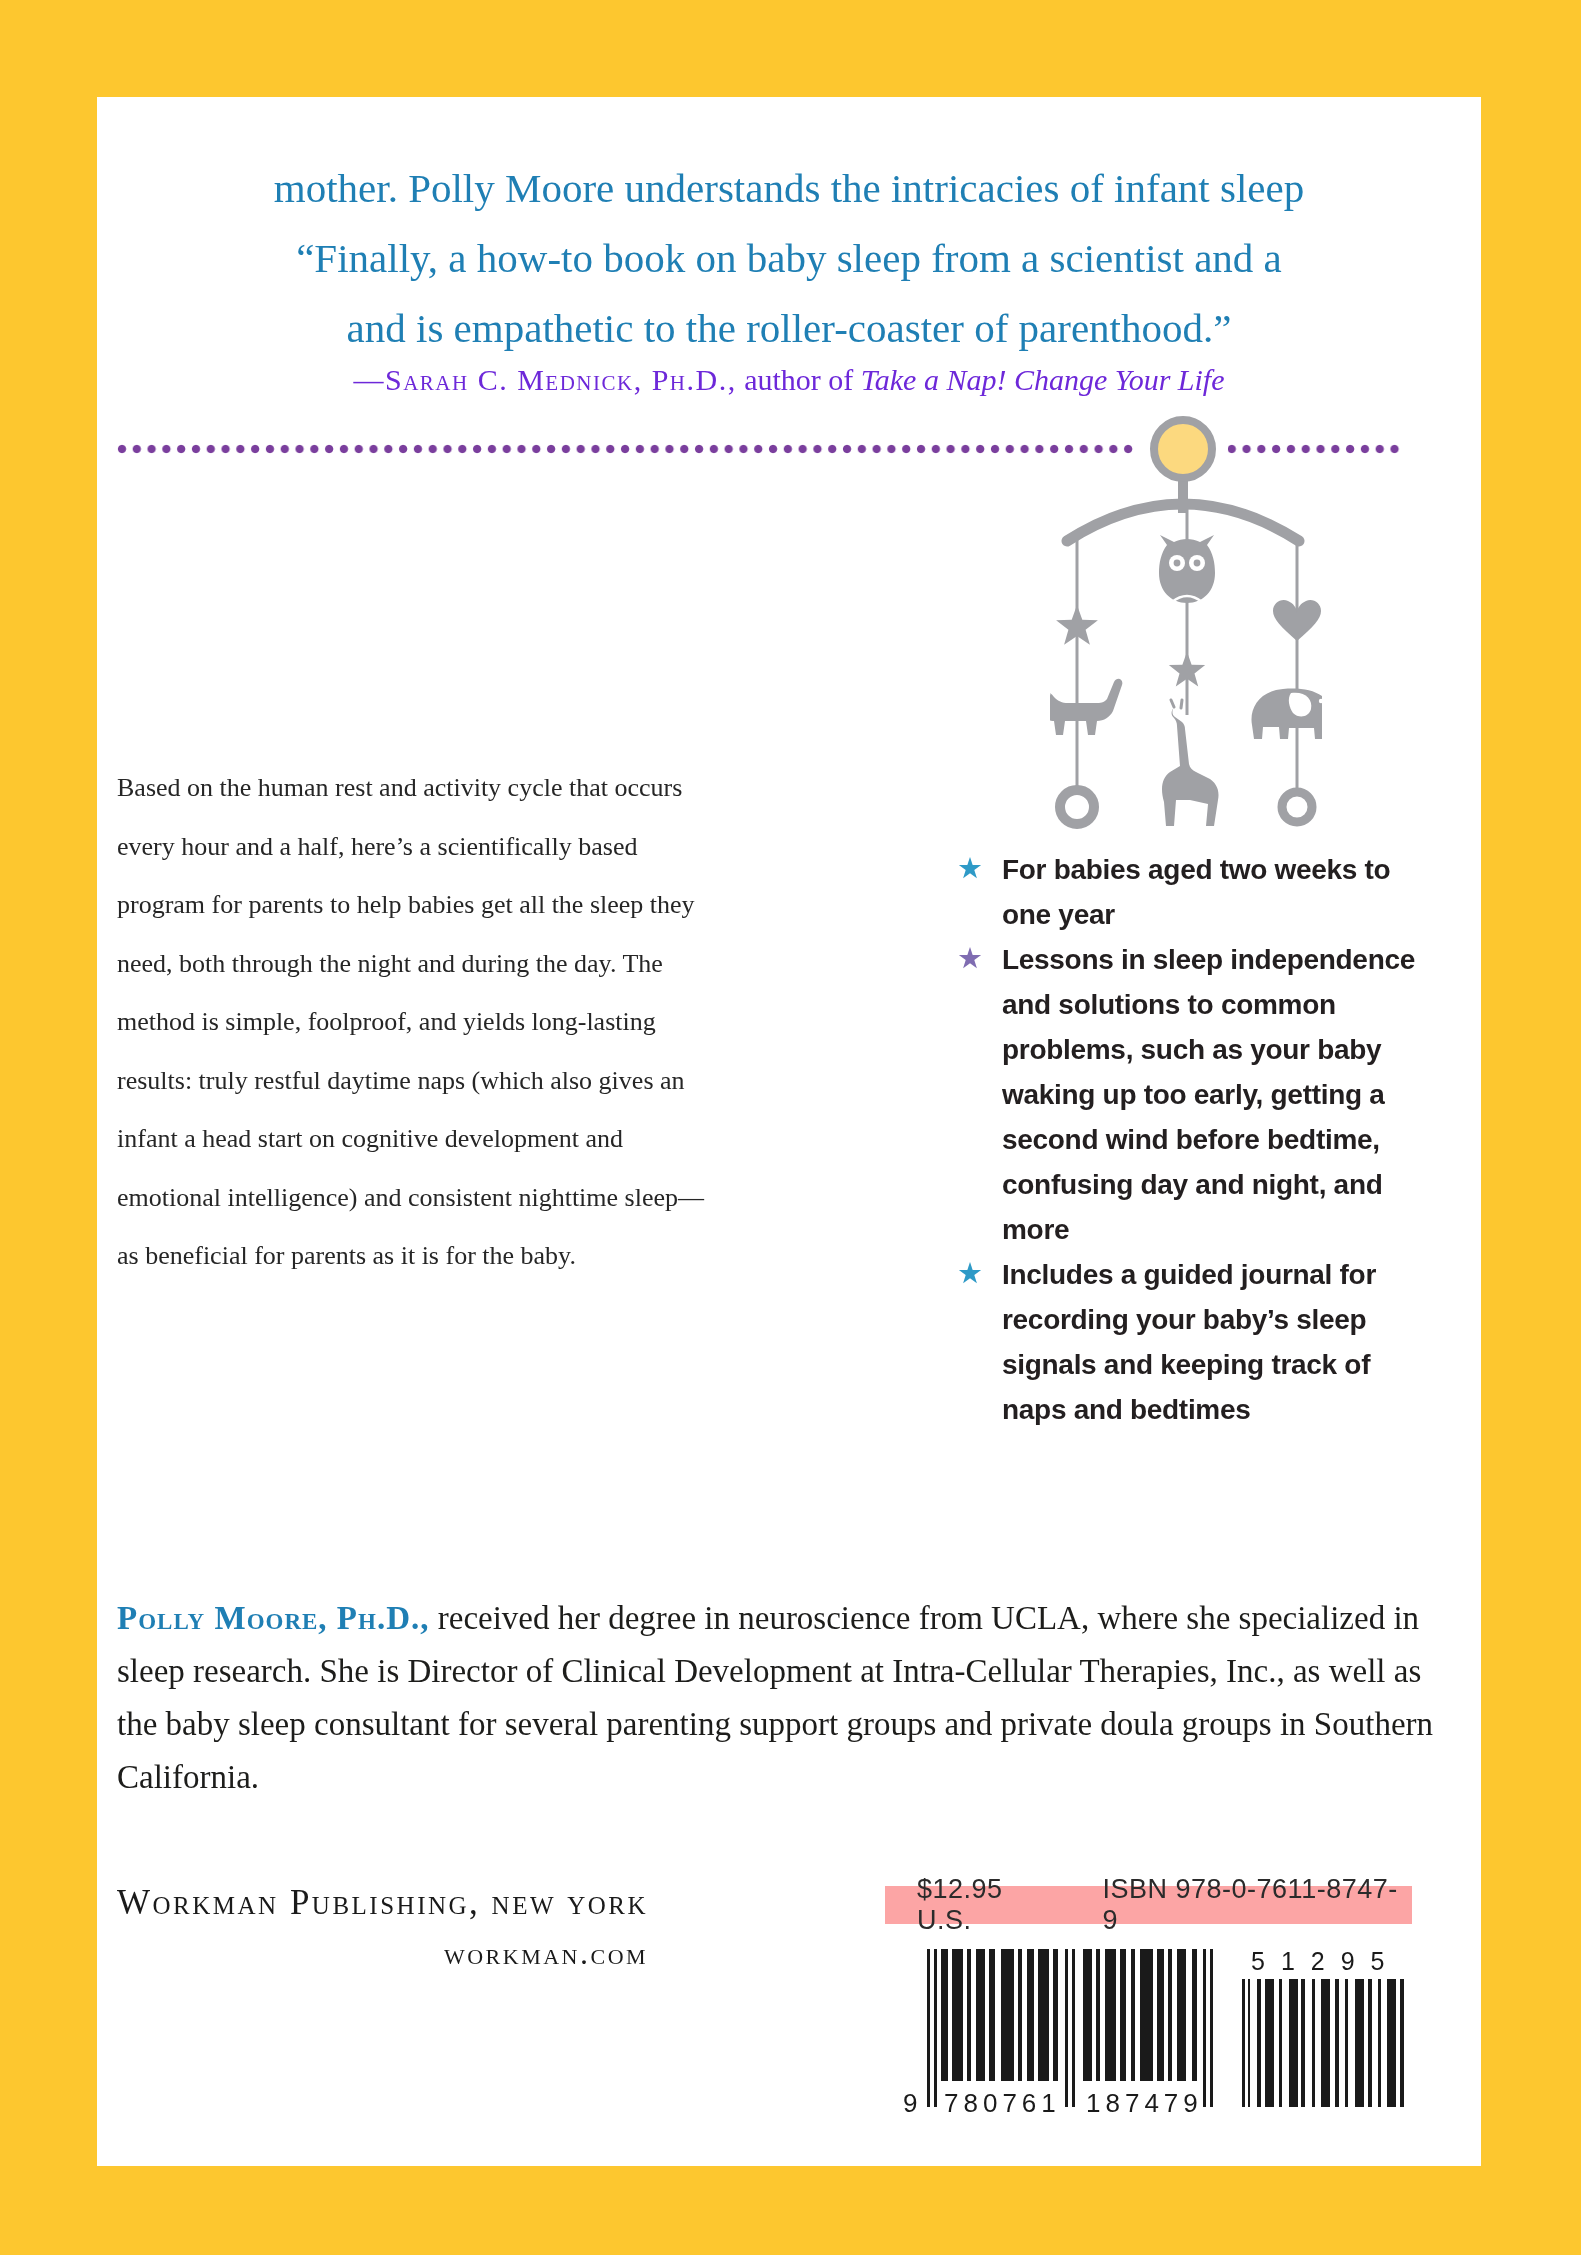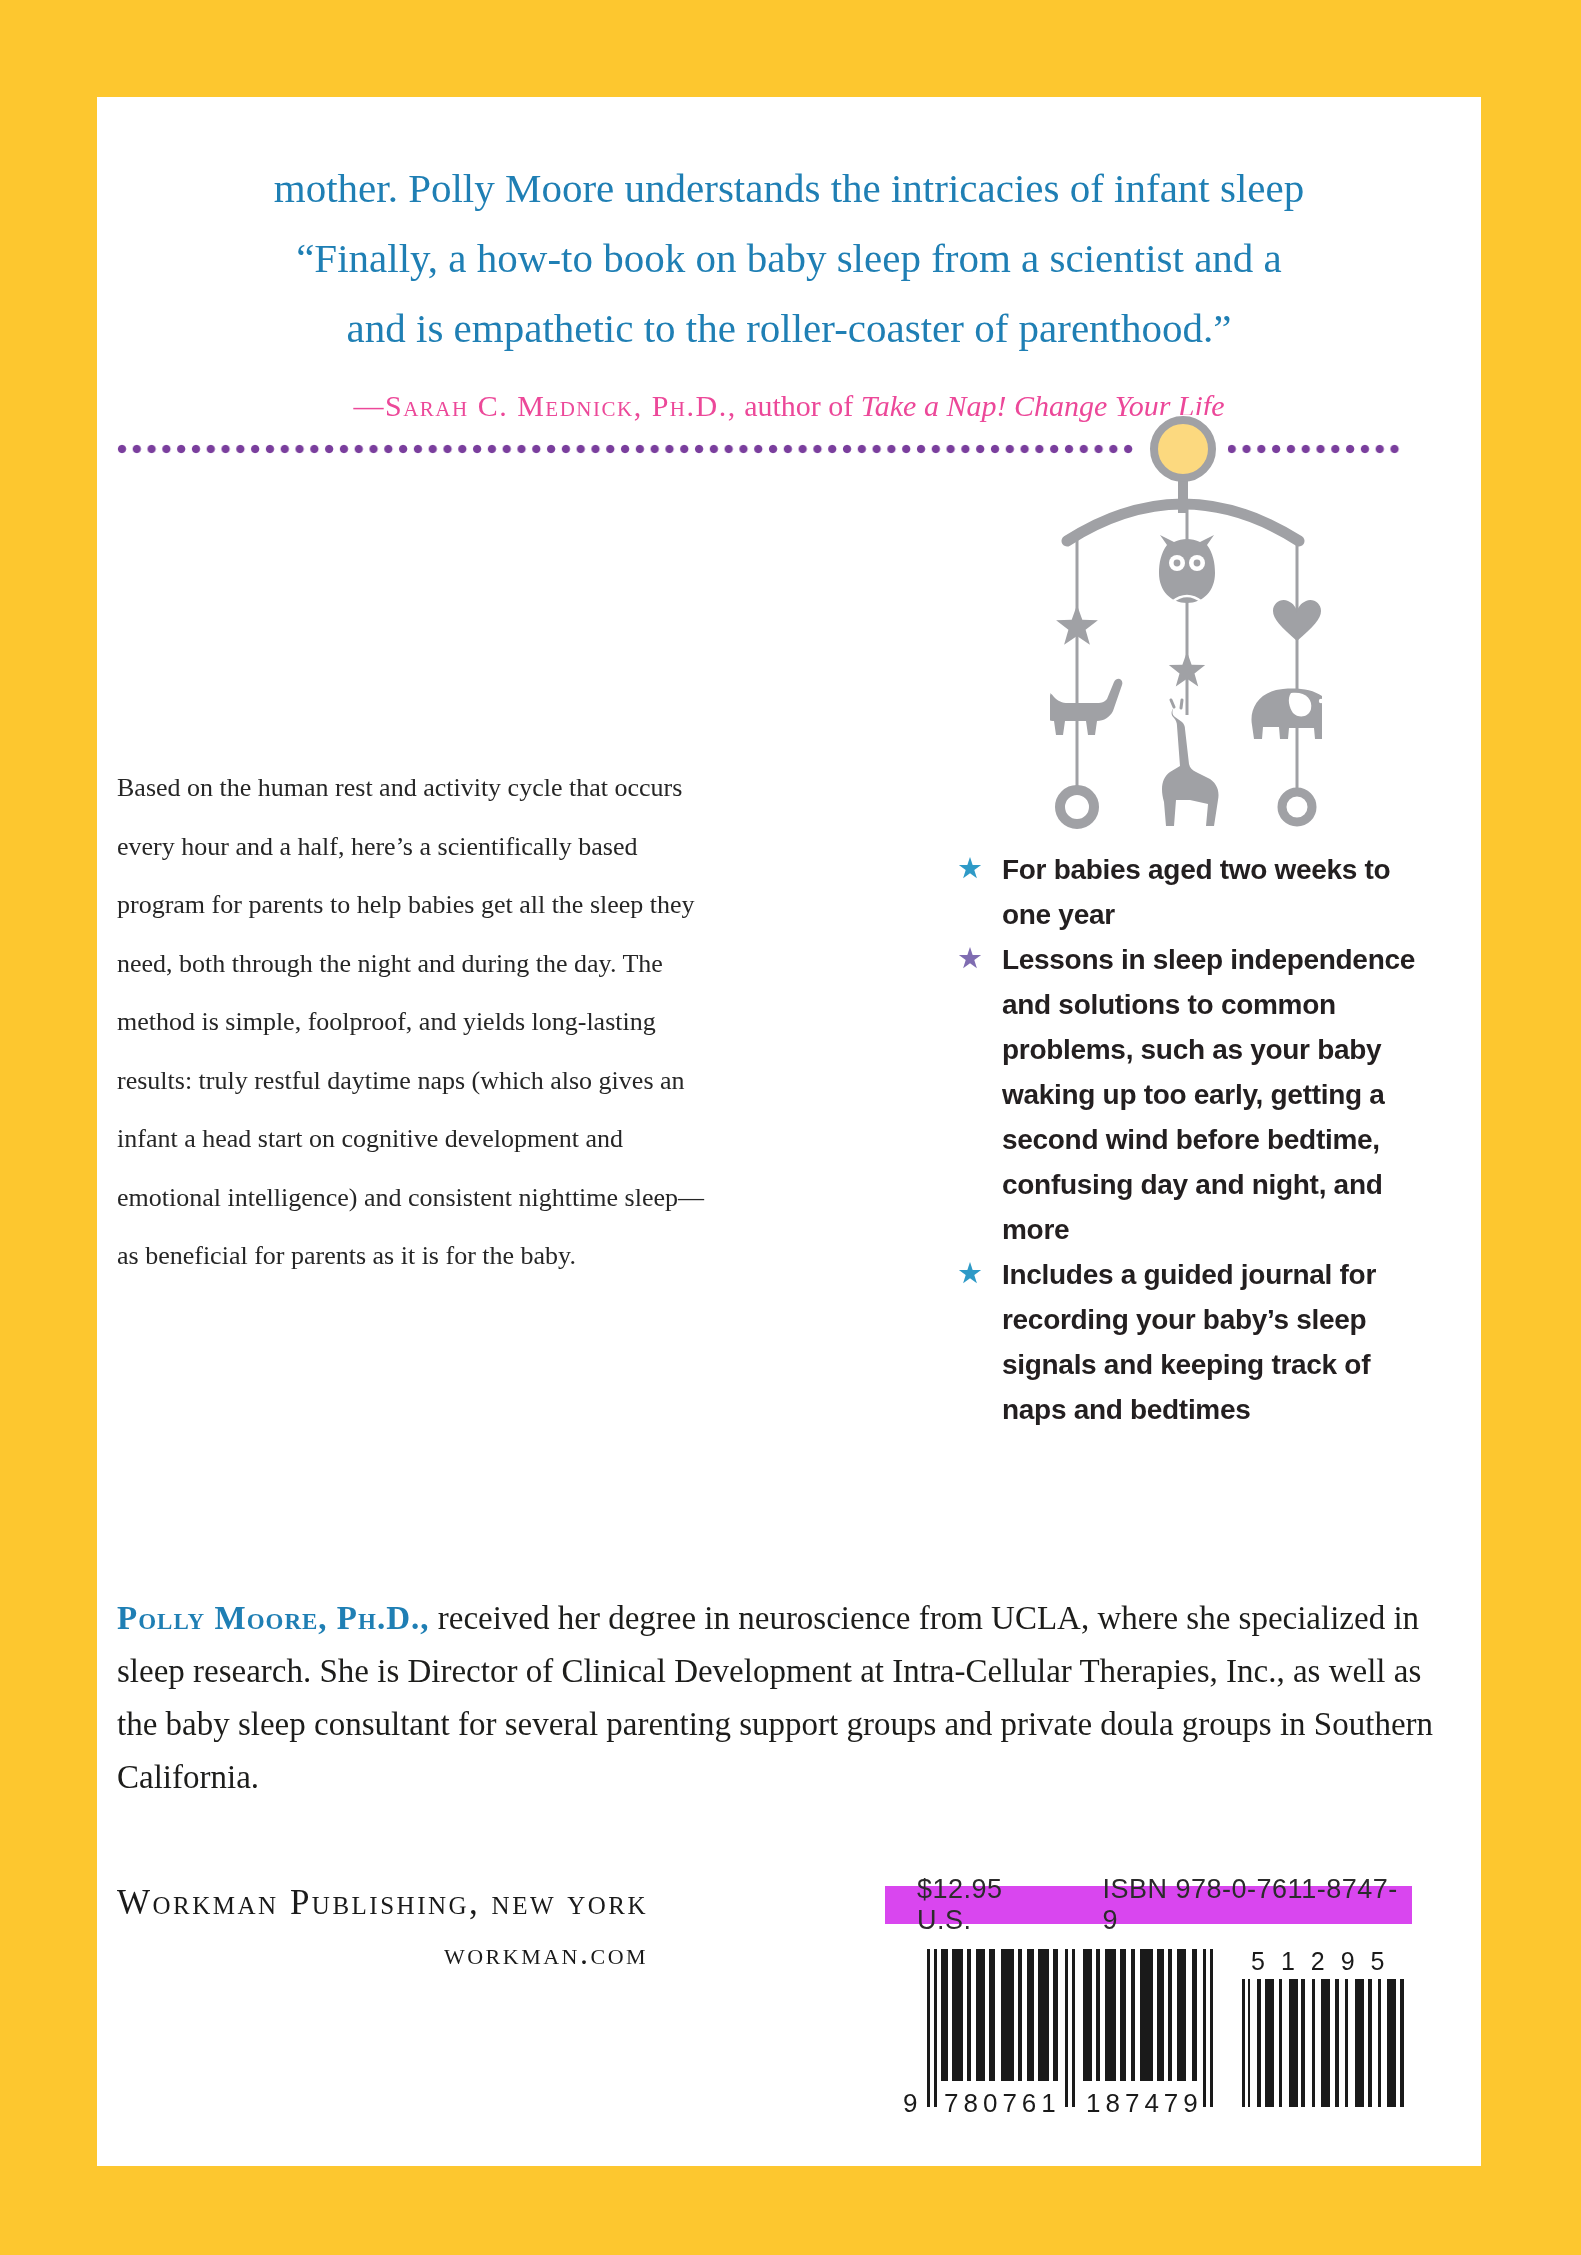--- a/index.html
+++ b/index.html
@@ -10,21 +10,21 @@
     color:#231f20;
     overflow:hidden;
   }
   .page{
     position:absolute;left:97px;top:97px;width:1384px;height:2069px;
     background:#ffffff;
   }
   
   .quote-block{position:absolute;top:56px;left:20px;right:20px;text-align:center;}
   .quote-line{display:block;font-size:41px;line-height:70px;color:#1f7fb4;}
-  .attribution{margin-top:26px;font-size:30px;color:#ec4899;}
+  .attribution{font-size:30px;color:#6d28d9;}
   .attribution .name{font-variant:small-caps;letter-spacing:1.5px;}
   .attribution .work{font-style:italic;}
   
   .divider{
     position:absolute;left:18px;top:345px;width:1288px;height:14px;
     background-image:radial-gradient(circle at 7px 7px,#7a3e9d 3.6px,rgba(0,0,0,0) 4.6px);
     background-size:14.8px 14px;background-repeat:repeat-x;
   }
   .mobile{position:absolute;left:953px;top:318px;width:272px;height:430px;}
   
@@ -52,21 +52,21 @@
     position:absolute;left:20px;top:1462px;width:1352px;
     font-size:33px;line-height:53px;color:#1d1d1b;
   }
   .bio .bio-name{color:#1f7fb4;font-variant:small-caps;font-weight:700;letter-spacing:1px;}
   
   .publisher{position:absolute;left:20px;top:1784px;color:#1a1a1a;text-align:right;}
   .publisher .pub-line1{font-variant:small-caps;font-size:35px;letter-spacing:2.5px;line-height:44px;}
   .publisher .pub-line2{font-variant:small-caps;font-size:32px;letter-spacing:2.5px;margin-top:10px;}
   .isbn-band{
     position:absolute;left:788px;top:1789px;width:527px;height:38px;
-    background:#d946ef;display:flex;align-items:center;
+    background:#fca5a5;display:flex;align-items:center;
     font-family:"Liberation Sans", sans-serif;font-size:27px;color:#2b2b2b;
     letter-spacing:0.5px;
   }
   .isbn-band .price{margin-left:32px;}
   .isbn-band .isbn{margin-left:38px;}
   .barcode-svg{position:absolute;left:800px;top:1852px;width:518px;height:170px;}
   .barcode-svg text{
     font-family:"Liberation Sans", sans-serif;fill:#1a1a1a;
   }
   .ean-digits{font-size:26px;letter-spacing:5px;}

